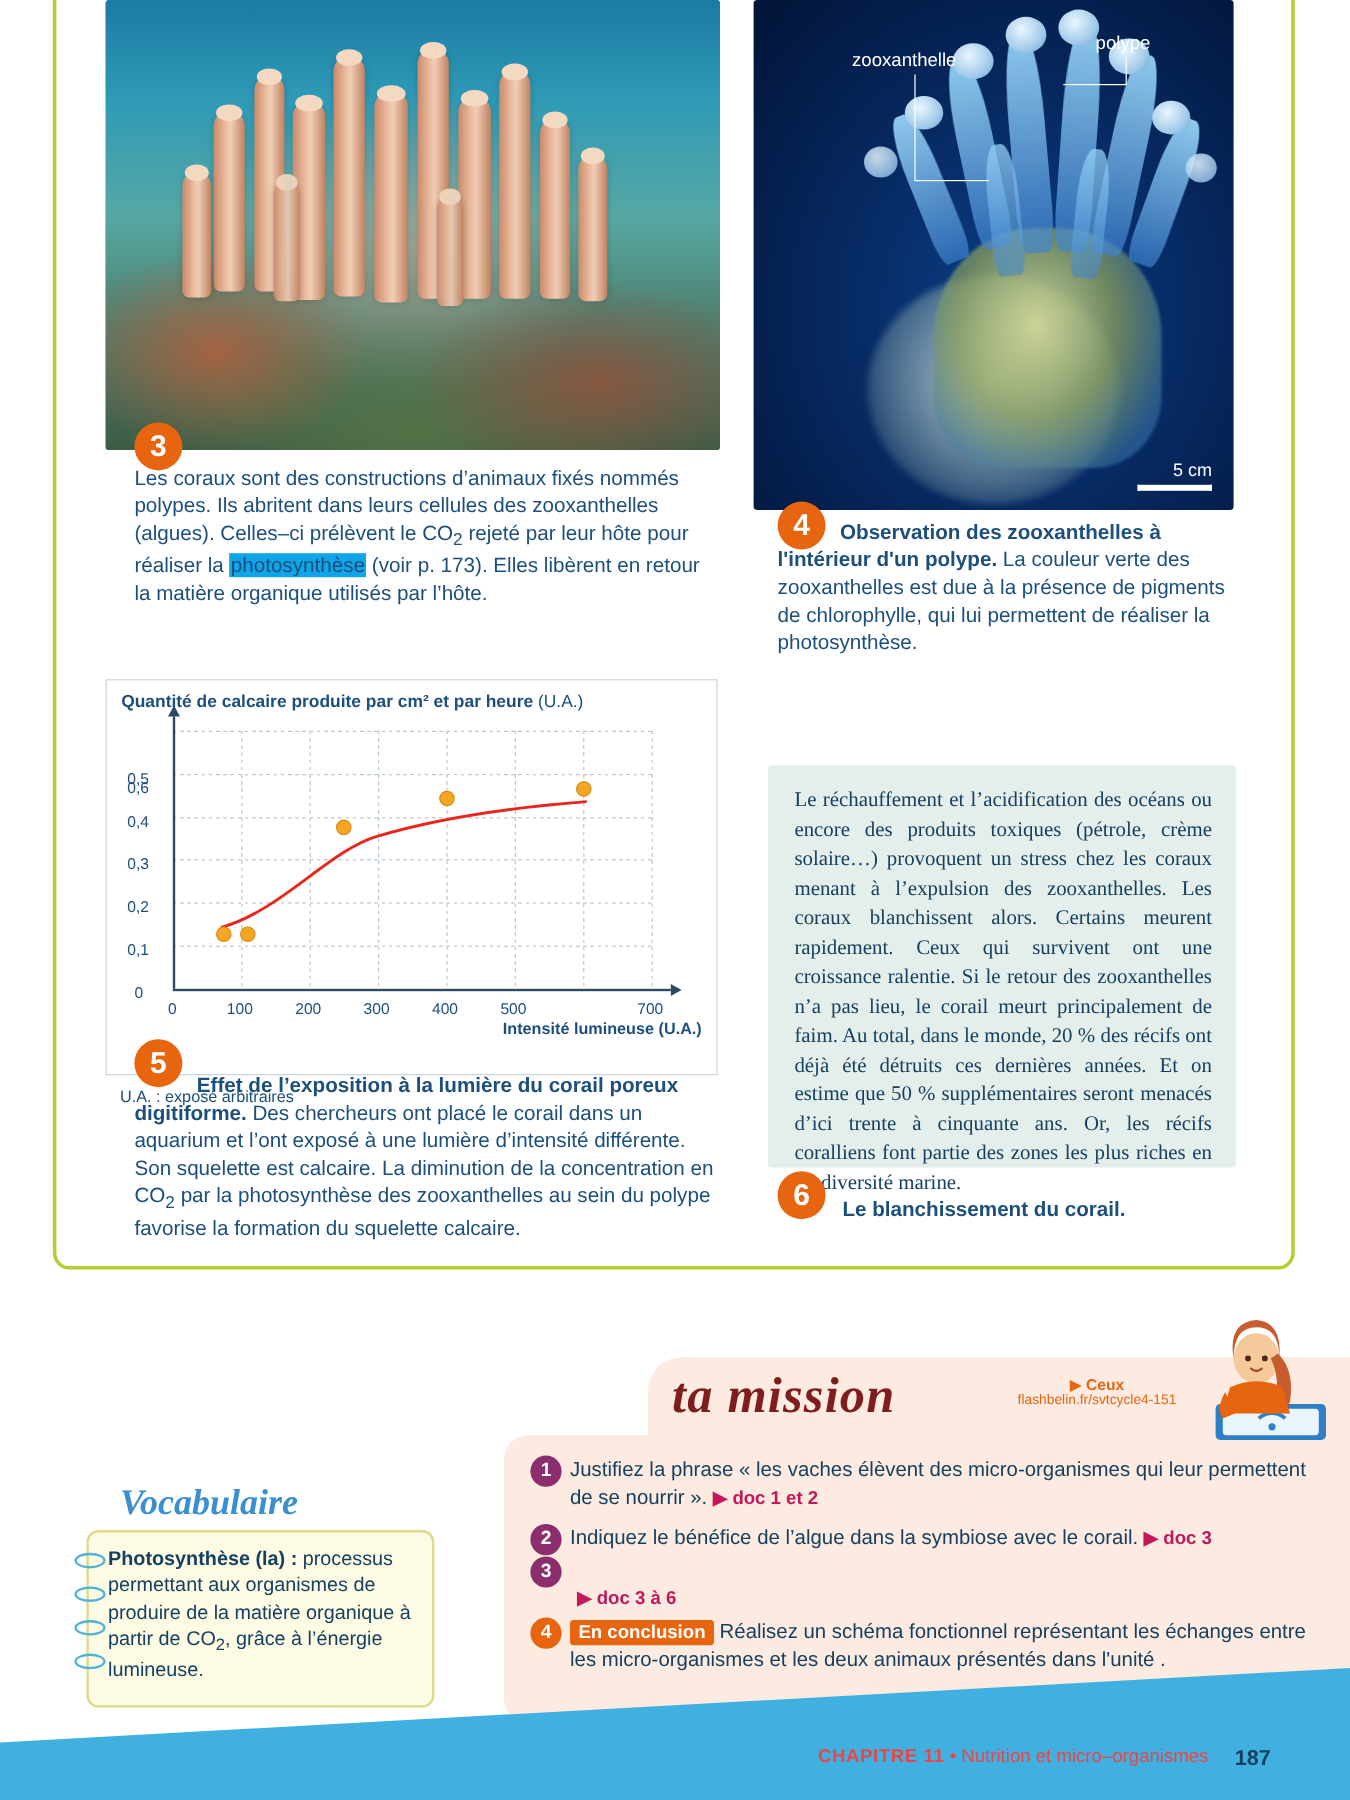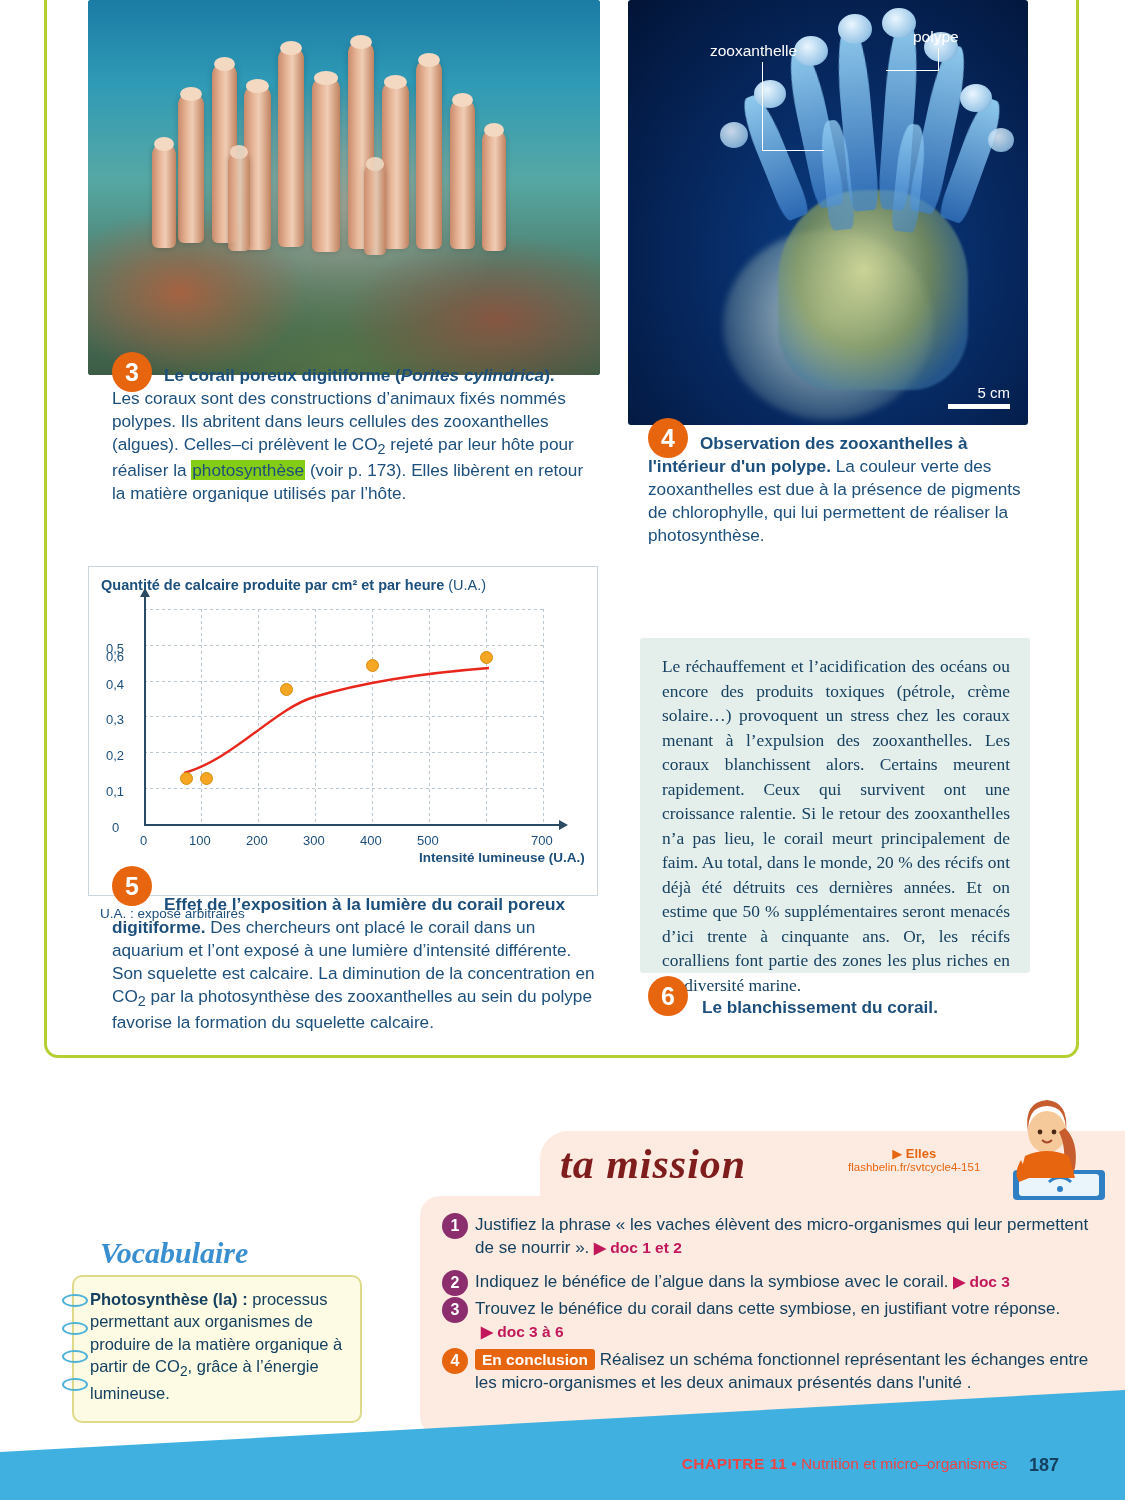--- a/index.html
+++ b/index.html
@@ -103,21 +103,21 @@
 
   
   .caption {
     position: absolute;
     font-size: 17.2px; line-height: 1.33;
     color: #1c4f7c;
     font-family: "Liberation Sans", sans-serif;
   }
   .caption b { font-weight: bold; }
   .caption i { font-style: italic; }
-  .hl { background: #84cc16; padding: 0 1px; }
+  .hl { background: #0ea5e9; padding: 0 1px; }
 
   
   .chart-box {
     position: absolute; left: 88px; top: 566px; width: 510px; height: 330px;
     border: 1px solid #c9d6df;
     background: #fff;
   }
   .chart-title {
     position: absolute; left: 12px; top: 10px;
     font-size: 14.5px; color: #1c4f7c;
@@ -263,21 +263,21 @@
     <div class="branch" style="left:-12px; top:110px; width:24px; height:105px;"></div>
     <div class="branch" style="left:64px; top:118px; width:22px; height:100px; opacity:.9;"></div>
     <div class="branch" style="left:200px; top:130px; width:22px; height:92px; opacity:.9;"></div>
   </div>
 </div>
 
 <div class="num-badge" style="left:112px; top:352px;">
   <span>3</span>
 </div>
 <div class="caption" style="left:112px; top:364px; width:486px;">
-  <span style="display:inline-block; width:52px;"></span><b><span>Le corail poreux digitiforme (</span><i>Porites cylindrica</i><span>).</span></b><br>
+  <span style="display:inline-block; width:52px;"></span><br>
   <span>Les coraux sont des constructions d’animaux fixés nommés polypes. Ils abritent dans leurs cellules des zooxanthelles (algues). Celles–ci prélèvent le CO</span><sub>2</sub><span> rejeté par leur hôte pour réaliser la </span><span class="hl">photosynthèse</span><span> (voir p. 173). Elles libèrent en retour la matière organique utilisés par l’hôte.</span>
 </div>
 
 <div class="doc4-photo">
   <div class="polyp-base"></div>
   <div class="polyp-body"></div>
 
   <div class="polyp-arm" style="left:172px; top:48px; width:30px; height:160px; transform:rotate(-12deg);"></div>
   <div class="polyp-arm" style="left:214px; top:26px; width:30px; height:185px; transform:rotate(-5deg);"></div>
   <div class="polyp-arm" style="left:256px; top:20px; width:30px; height:190px; transform:rotate(4deg);"></div>
@@ -394,21 +394,21 @@
   <b>Le blanchissement du corail.</b>
 </div>
 
 <div class="mission-tab"></div>
 <div class="mission-panel"></div>
 <div class="mission-title">ta mission</div>
 
 <div class="aide-link">
   <div>
     <span style="color:#e8650f;">▶</span>
-    <b>Elles</b>
+    <b>Ceux</b>
   </div>
   <div class="aide-url">flashbelin.fr/svtcycle4-151</div>
 </div>
 
 <div class="teacher">
   <svg width="120" height="110" viewBox="0 0 120 110">
     <rect x="18" y="72" width="92" height="30" rx="4" fill="#2e7fc4"></rect>
     <rect x="24" y="76" width="80" height="22" rx="3" fill="#eaf4fb"></rect>
     <path d="M58 78 a10 10 0 0 1 14 0" stroke="#2e7fc4" stroke-width="3" fill="none"></path>
     <path d="M54 84 a16 16 0 0 1 22 0" stroke="#2e7fc4" stroke-width="3" fill="none"></path>
@@ -437,21 +437,21 @@
 </div>
 <div class="mission-item" style="left:475px; top:1271px; width:614px;">
   <span>Indiquez le bénéfice de l’algue dans la symbiose avec le corail.</span>
   <span class="doc-ref">▶ <span>doc 3</span></span>
 </div>
 
 <div class="m-num" style="left:442px; top:1297px;">
   <span>3</span>
 </div>
 <div class="mission-item" style="left:475px; top:1298px; width:614px;">
-  <span>Trouvez le bénéfice du corail dans cette symbiose, en justifiant votre réponse.</span><br>
+  <br>
   <span class="doc-ref" style="margin-left:6px;">▶ <span>doc 3 à 6</span></span>
 </div>
 
 <div class="m-num" style="left:442px; top:1348px; background:#e8650f;">
   <span>4</span>
 </div>
 <div class="mission-item" style="left:475px; top:1349px; width:614px;">
   <span class="concl-tag">En conclusion</span>
   <span>Réalisez un schéma fonctionnel représentant les échanges entre les micro-organismes et les deux animaux présentés dans l'unité .</span>
 </div>

